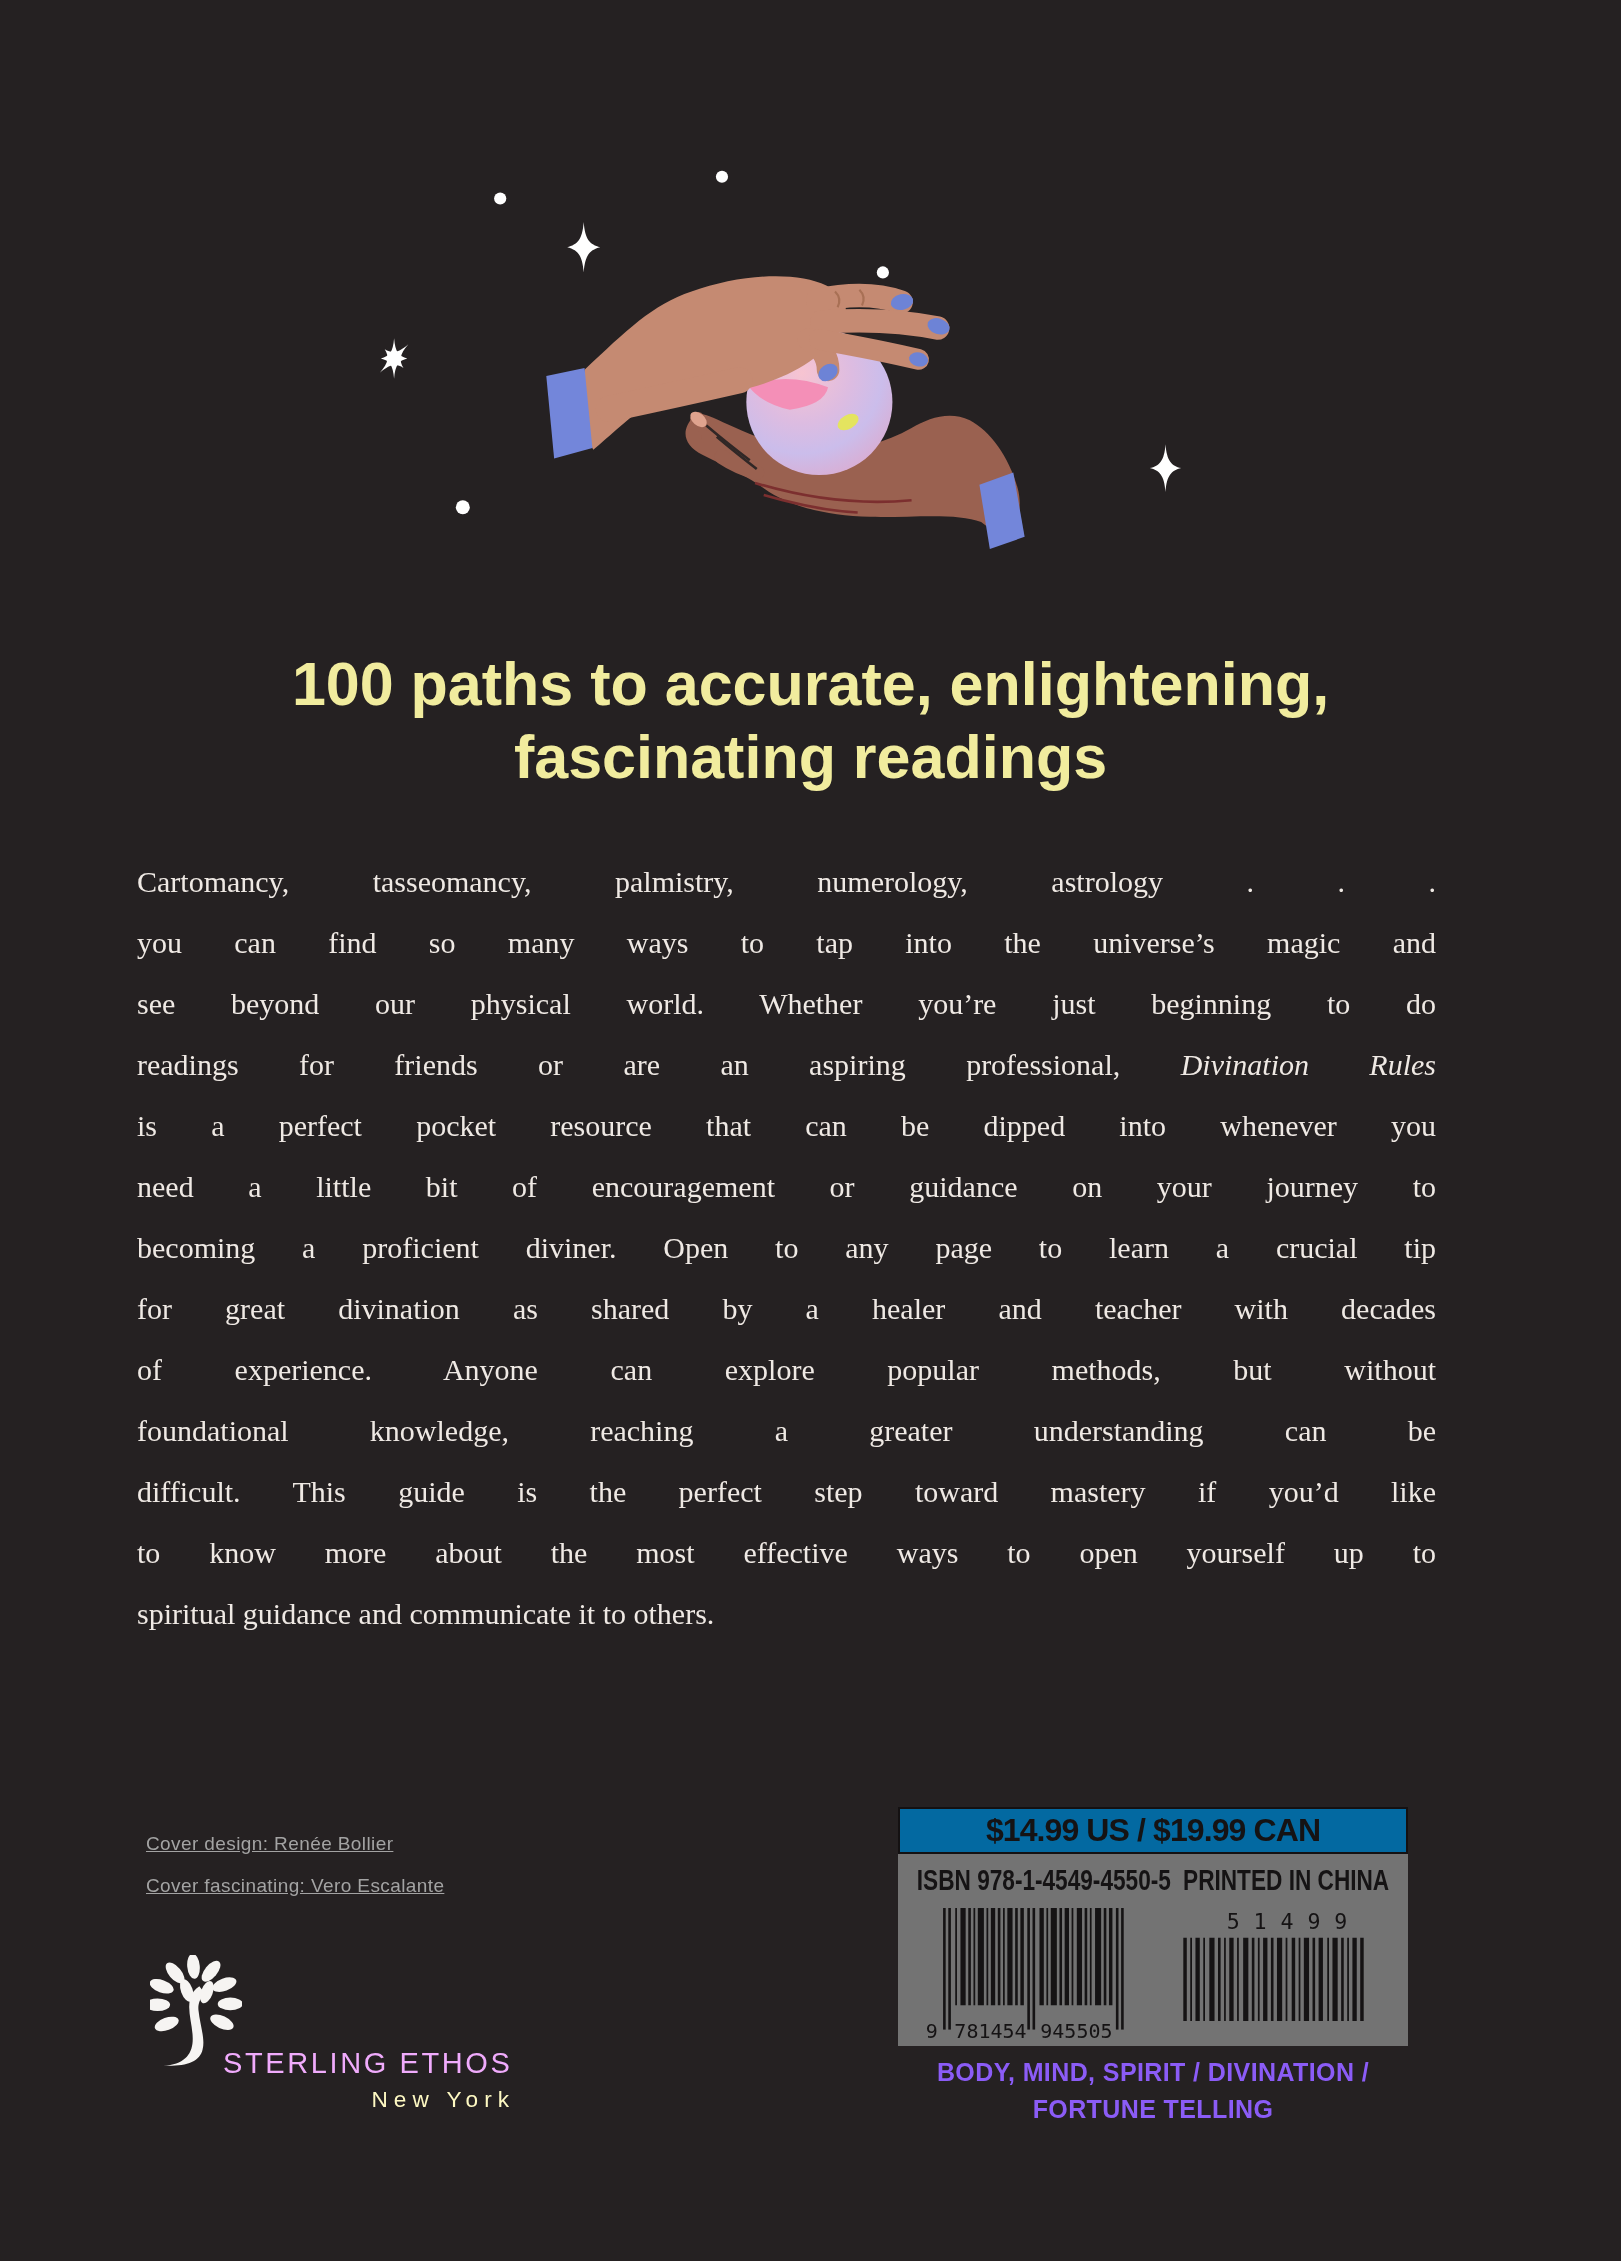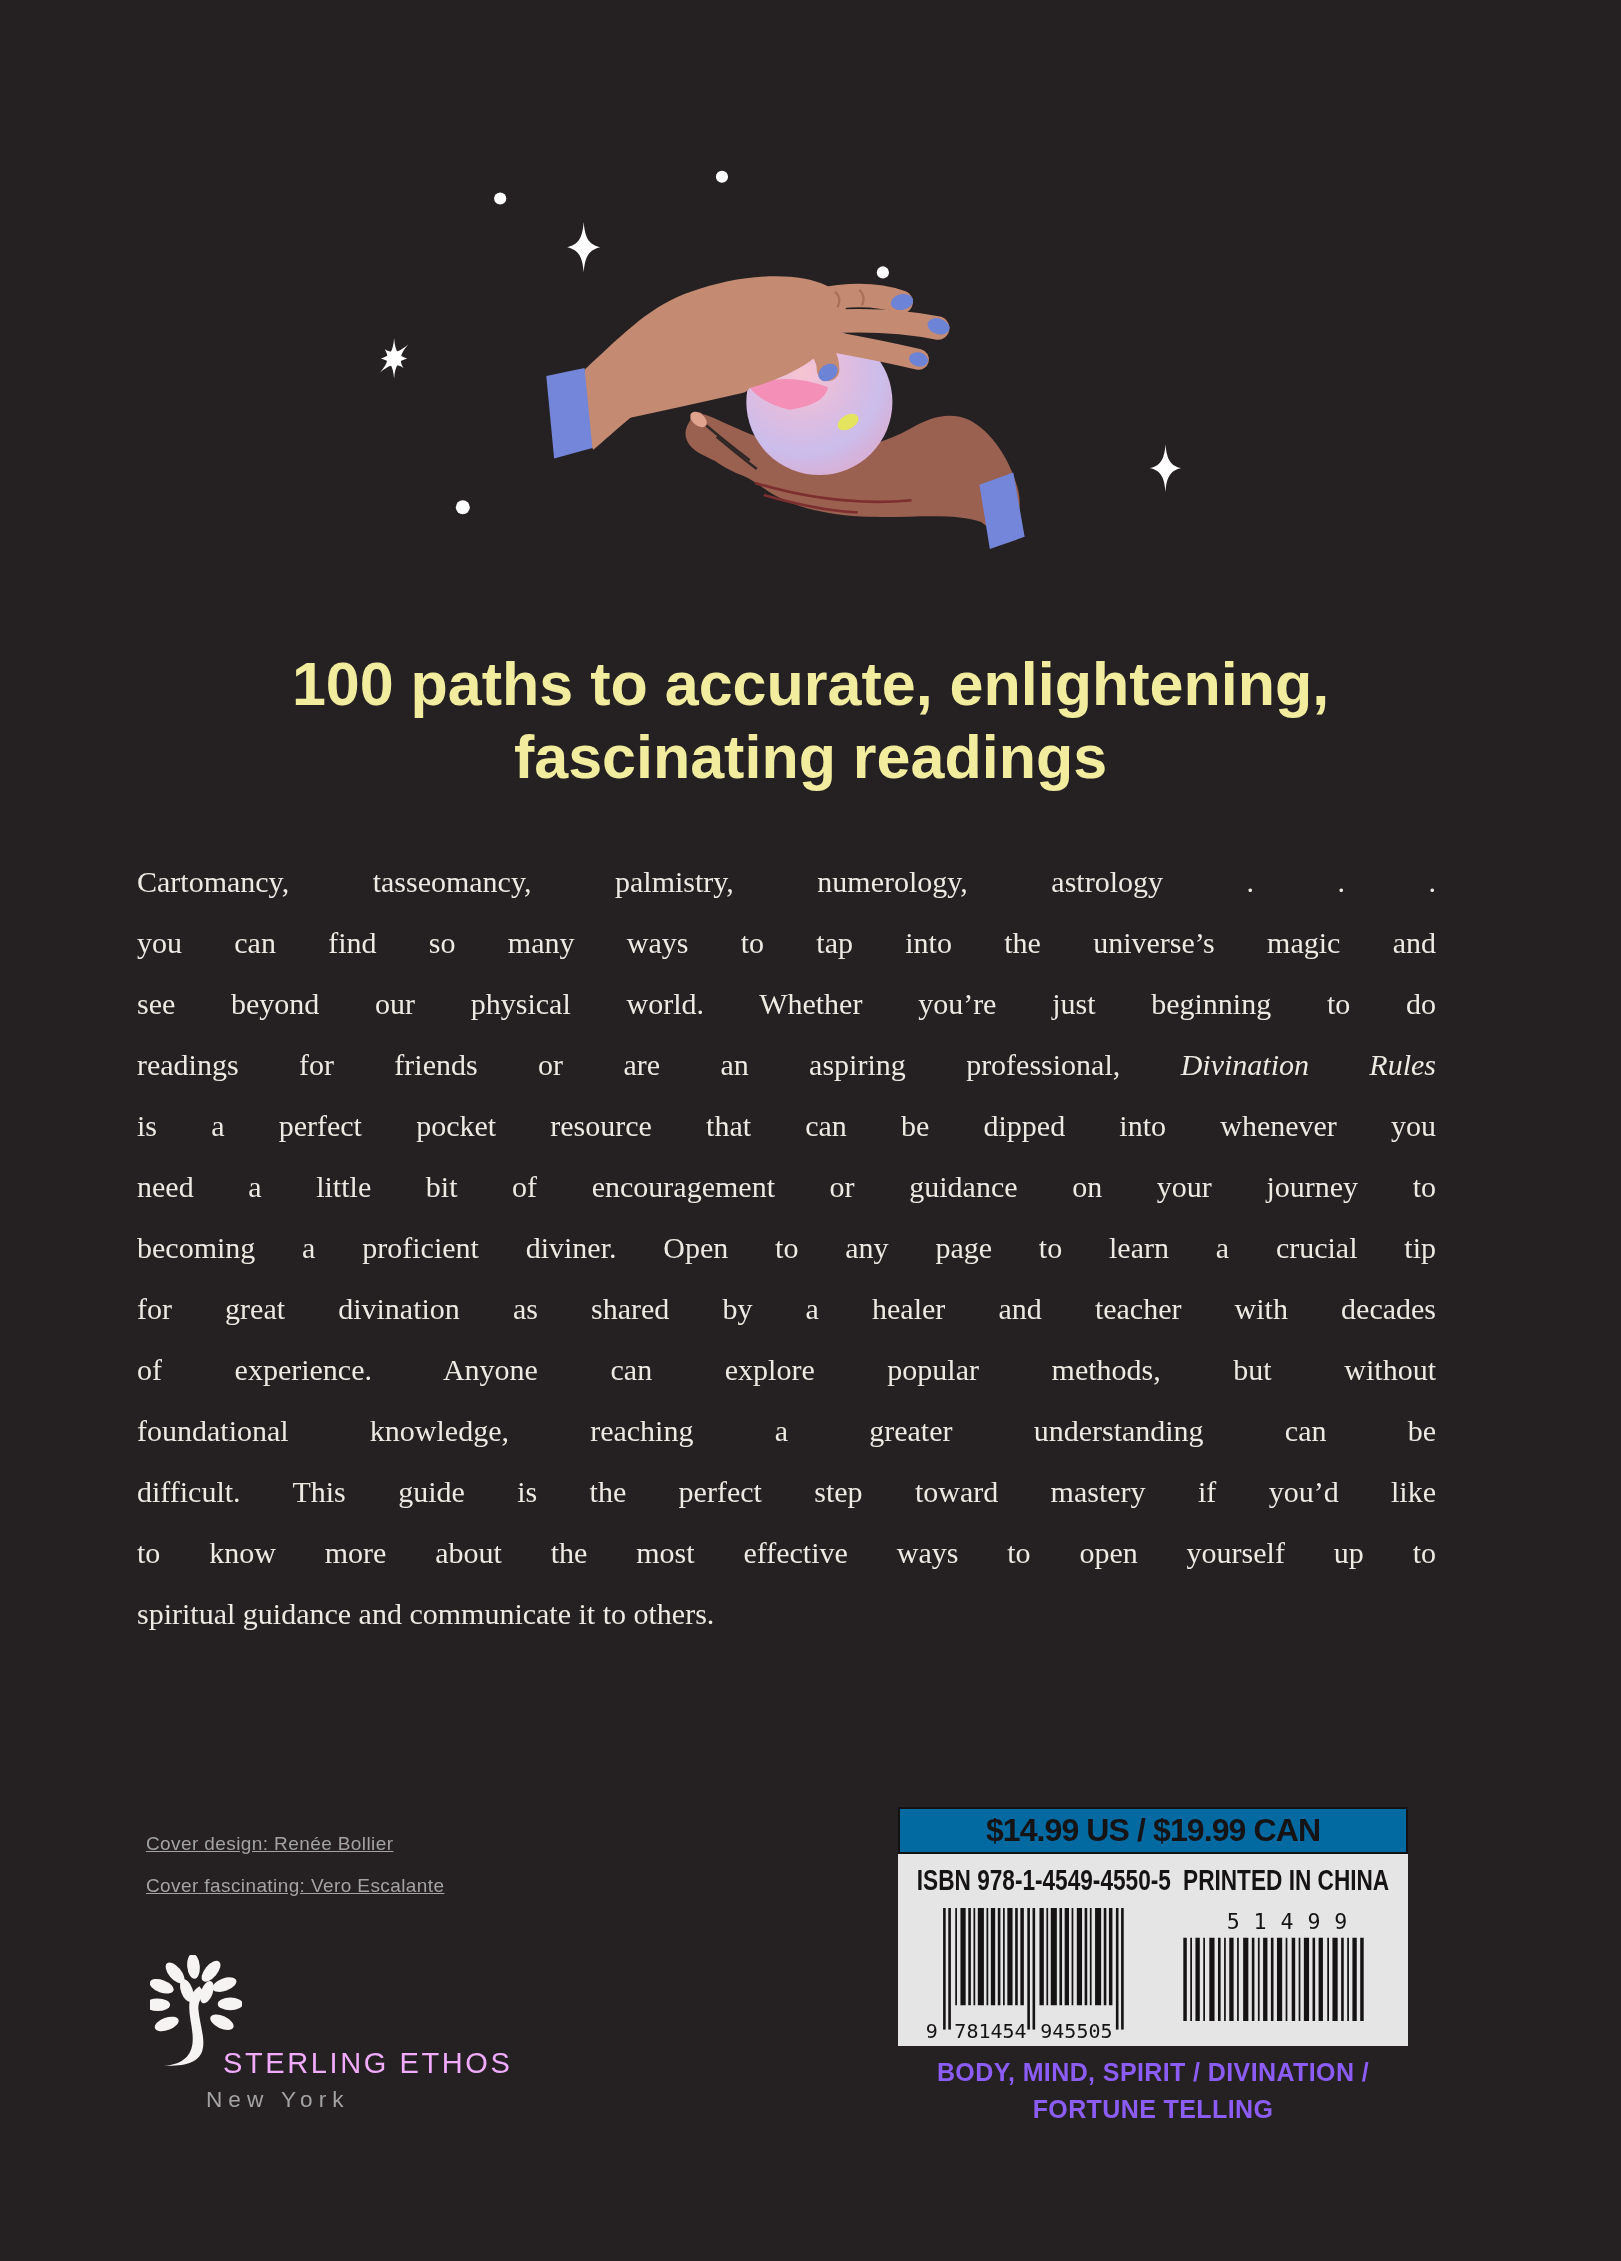--- a/index.html
+++ b/index.html
@@ -28,30 +28,30 @@
   .jl{text-align:justify;text-align-last:justify;}
   .ll{text-align:left;text-align-last:left;}
   .it{font-style:italic;}
   
   .credits{position:absolute;left:146px;top:1823px;
     font-size:19px;line-height:42px;color:#a3a3a3;letter-spacing:0.4px;text-decoration:underline;}
   
   .tree{position:absolute;left:150px;top:1955px;width:92px;height:117px;}
   .pubname{position:absolute;left:223px;top:2047px;
     font-size:29px;letter-spacing:2.6px;color:#f0abfc;font-weight:400;}
-  .pubcity{position:absolute;left:206px;top:2087px;width:292px;text-align:left;
-    font-size:22.6px;letter-spacing:6px;color:#a3a3a3;}
+  .pubcity{position:absolute;left:223px;top:2087px;width:292px;text-align:right;
+    font-size:22.6px;letter-spacing:6px;color:#fef9c3;}
   
   .retail{position:absolute;left:898px;top:1807px;width:510px;}
   .price{
     background:#0369a1;border:2.6px solid #141112;height:43px;
     display:flex;align-items:center;justify-content:center;
     font-size:32px;font-weight:bold;letter-spacing:-0.9px;color:#151314;
   }
-  .isbn-area{position:relative;background:#e5e5e5;height:192px;}
+  .isbn-area{position:relative;background:#737373;height:192px;}
   .isbn-line{
     position:absolute;left:0;right:0;top:10.4px;
     display:flex;justify-content:center;gap:15.7px;
     font-size:29px;font-weight:bold;color:#151314;white-space:nowrap;
     transform:scaleX(0.78);
   }
   .bc-main{position:absolute;left:24px;top:54px;width:228px;height:132px;}
   .bc-supp{position:absolute;left:285px;top:56px;width:181px;height:111px;}
   .bc-main text,.bc-supp text{
     font-family:"DejaVu Sans Mono",monospace;fill:#151314;

